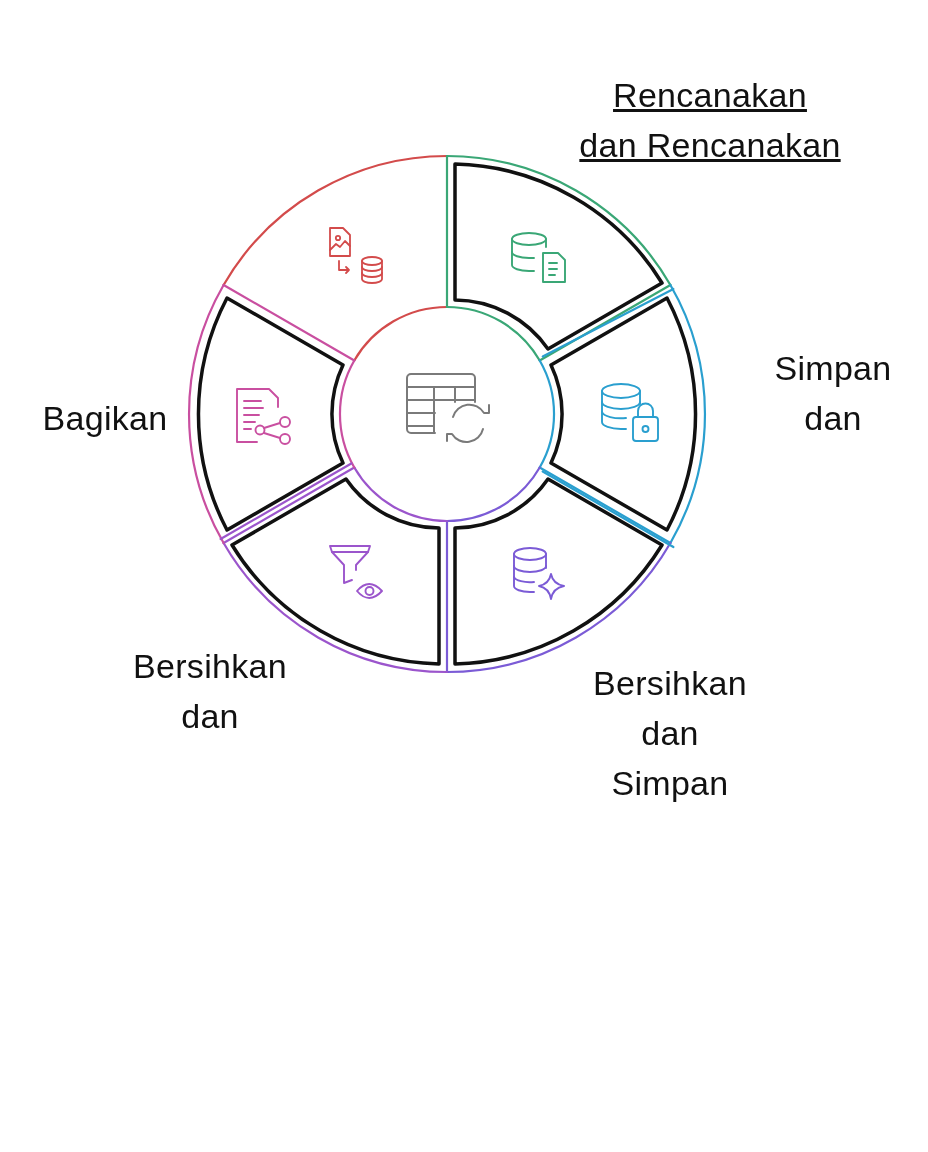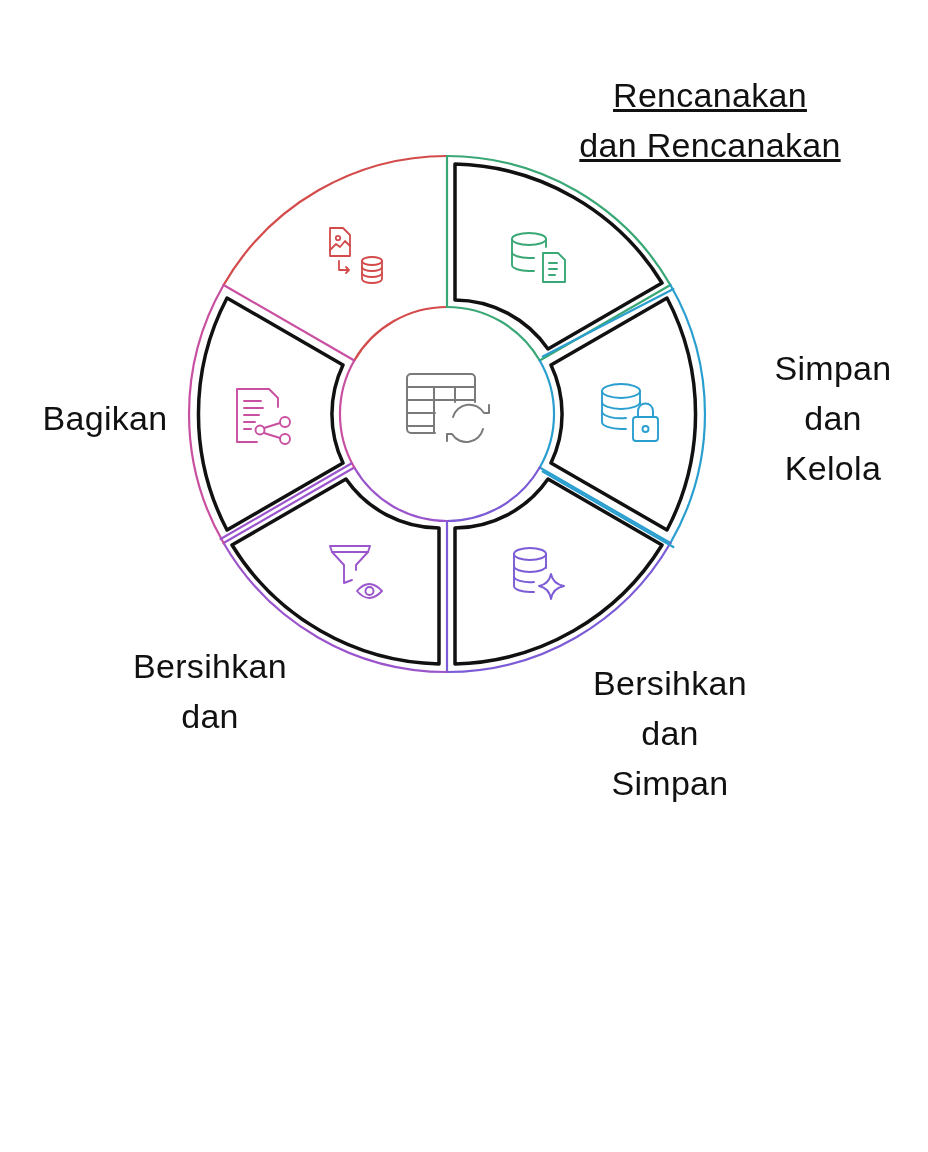--- a/index.html
+++ b/index.html
@@ -125,21 +125,20 @@
 </svg>
 
 <div class="label" style="left:555px; top:70px; width:310px;text-decoration:underline;">
   <span>Rencanakan</span>
   <span>dan Rencanakan</span>
 </div>
 
 <div class="label" style="left:748px; top:343px; width:170px;">
   <span>Simpan</span>
   <span>dan</span>
-  <span>Kelola</span>
 </div>
 
 <div class="label" style="left:570px; top:658px; width:200px;">
   <span>Bersihkan</span>
   <span>dan</span>
   <span>Simpan</span>
 </div>
 
 <div class="label" style="left:70px; top:641px; width:280px;">
   <span>Bersihkan</span>

